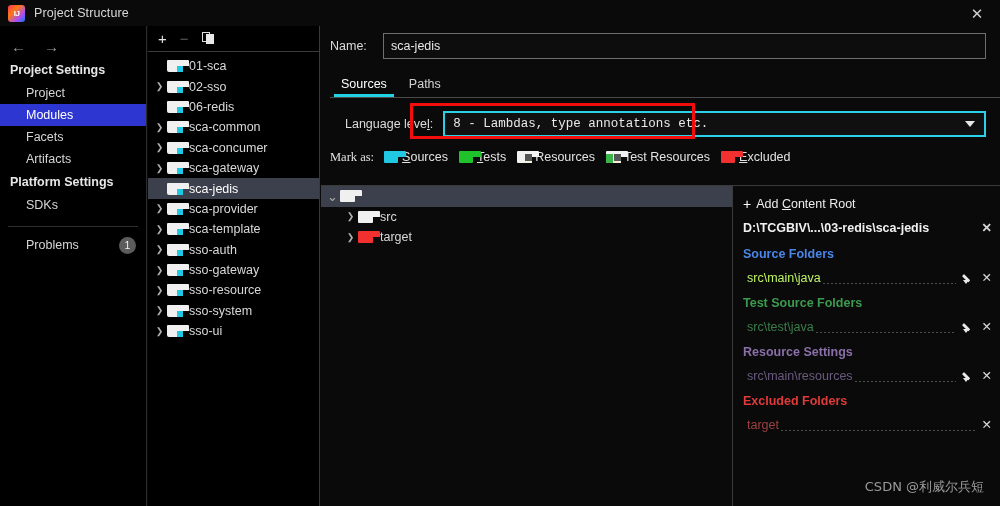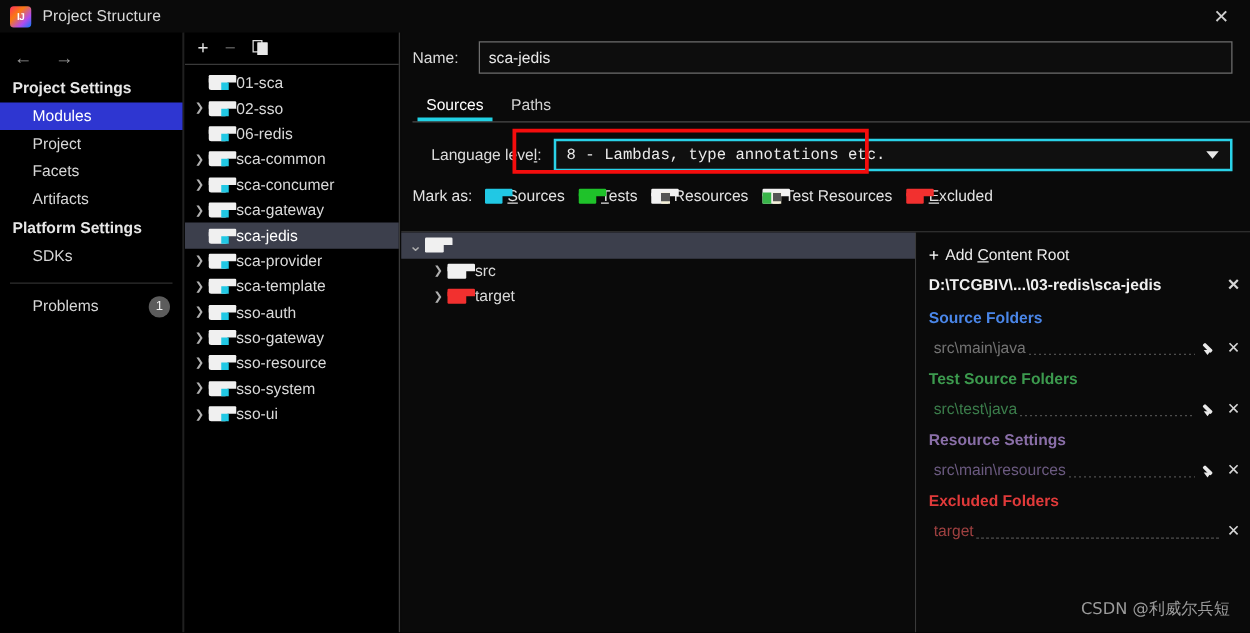--- a/index.html
+++ b/index.html
@@ -185,21 +185,21 @@
   .redbox {
     position: absolute; left: 89px; top: -4px; width: 285px; height: 36px;
     border: 3px solid #f40d0d; pointer-events: none;
   }
 
   .markas-row {
     display: flex; align-items: center; gap: 0;
     padding-left: 9px; height: 22px; margin-top: 5px;
     font-size: 12.5px; color: #e2e2e2;
   }
-  .markas-label { margin-right: 10px; }
+  .markas-label { margin-right: 10px; font-family: Liberation Serif, serif; }
   .mark-item { display: flex; align-items: center; margin-right: 11px; }
   .mark-item u { text-decoration: underline; }
   .mk-folder {
     position: relative; width: 15px; height: 12px; flex: none; margin-right: 3px;
   }
   .mk-folder .body {
     position: absolute; left: 0; bottom: 0; width: 14px; height: 9px; border-radius: 1px;
   }
   .mk-folder .tab {
     position: absolute; left: 0; top: 0; width: 6px; height: 3px; border-radius: 1px 1px 0 0;
@@ -300,22 +300,22 @@
     <div class="title-close">✕</div>
   </div>
 
   <div class="sidebar">
     <div class="nav-arrows">
       <span class="nav-arrow">←</span>
       <span class="nav-arrow">→</span>
     </div>
 
     <div class="side-group">Project Settings</div>
+    <div class="side-item">Project</div>
     <div class="side-item selected">Modules</div>
-    <div class="side-item">Project</div>
     <div class="side-item">Facets</div>
     <div class="side-item">Artifacts</div>
 
     <div class="side-group">Platform Settings</div>
     <div class="side-item">SDKs</div>
 
     <div class="side-sep"></div>
 
     <div class="side-problems">
       <span>Problems</span>
@@ -562,21 +562,21 @@
         </div>
 
         <div class="root-path">
           <span>D:\TCGBIV\...\03-redis\sca-jedis</span>
           <span class="x-btn">✕</span>
         </div>
 
         <div id="detail-sections">
             <div class="sec-title" style="color: rgb(74, 134, 232);">Source Folders</div>
             <div class="sec-entry">
-              <span class="entry-text" style="color: #737373;">src\main\java</span>
+              <span class="entry-text" style="color: #bef264;">src\main\java</span>
               <span class="entry-dots"></span>
               <span class="pencil"></span>
               <span class="sec-x">✕</span>
             </div>
             <div class="sec-title" style="color: rgb(60, 154, 78);">Test Source Folders</div>
             <div class="sec-entry">
               <span class="entry-text" style="color: rgb(59, 125, 75);">src\test\java</span>
               <span class="entry-dots"></span>
               <span class="pencil"></span>
               <span class="sec-x">✕</span>

